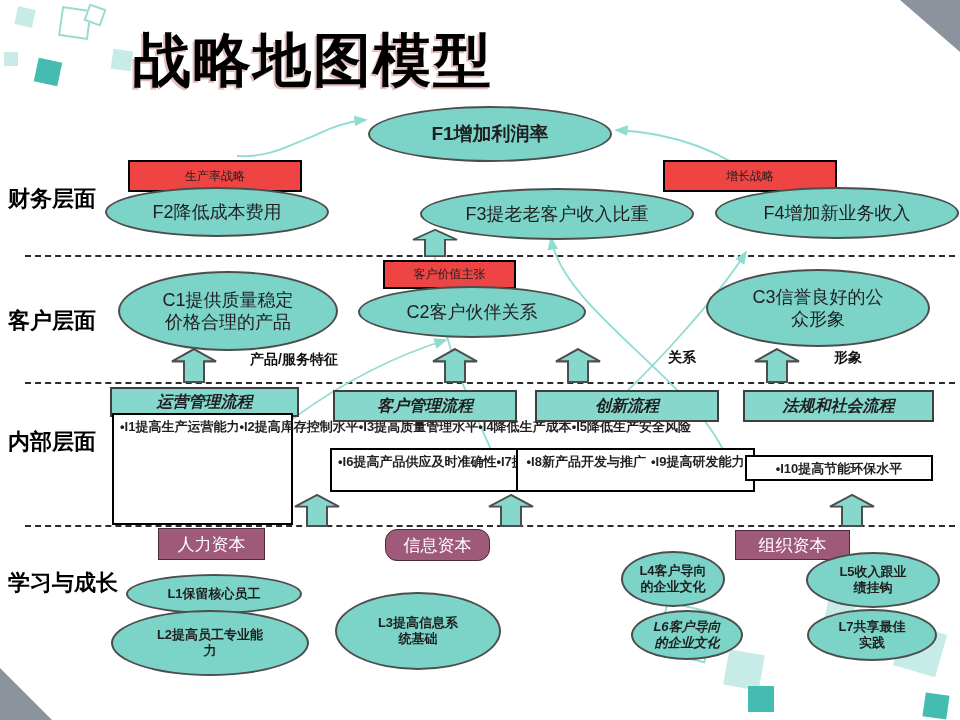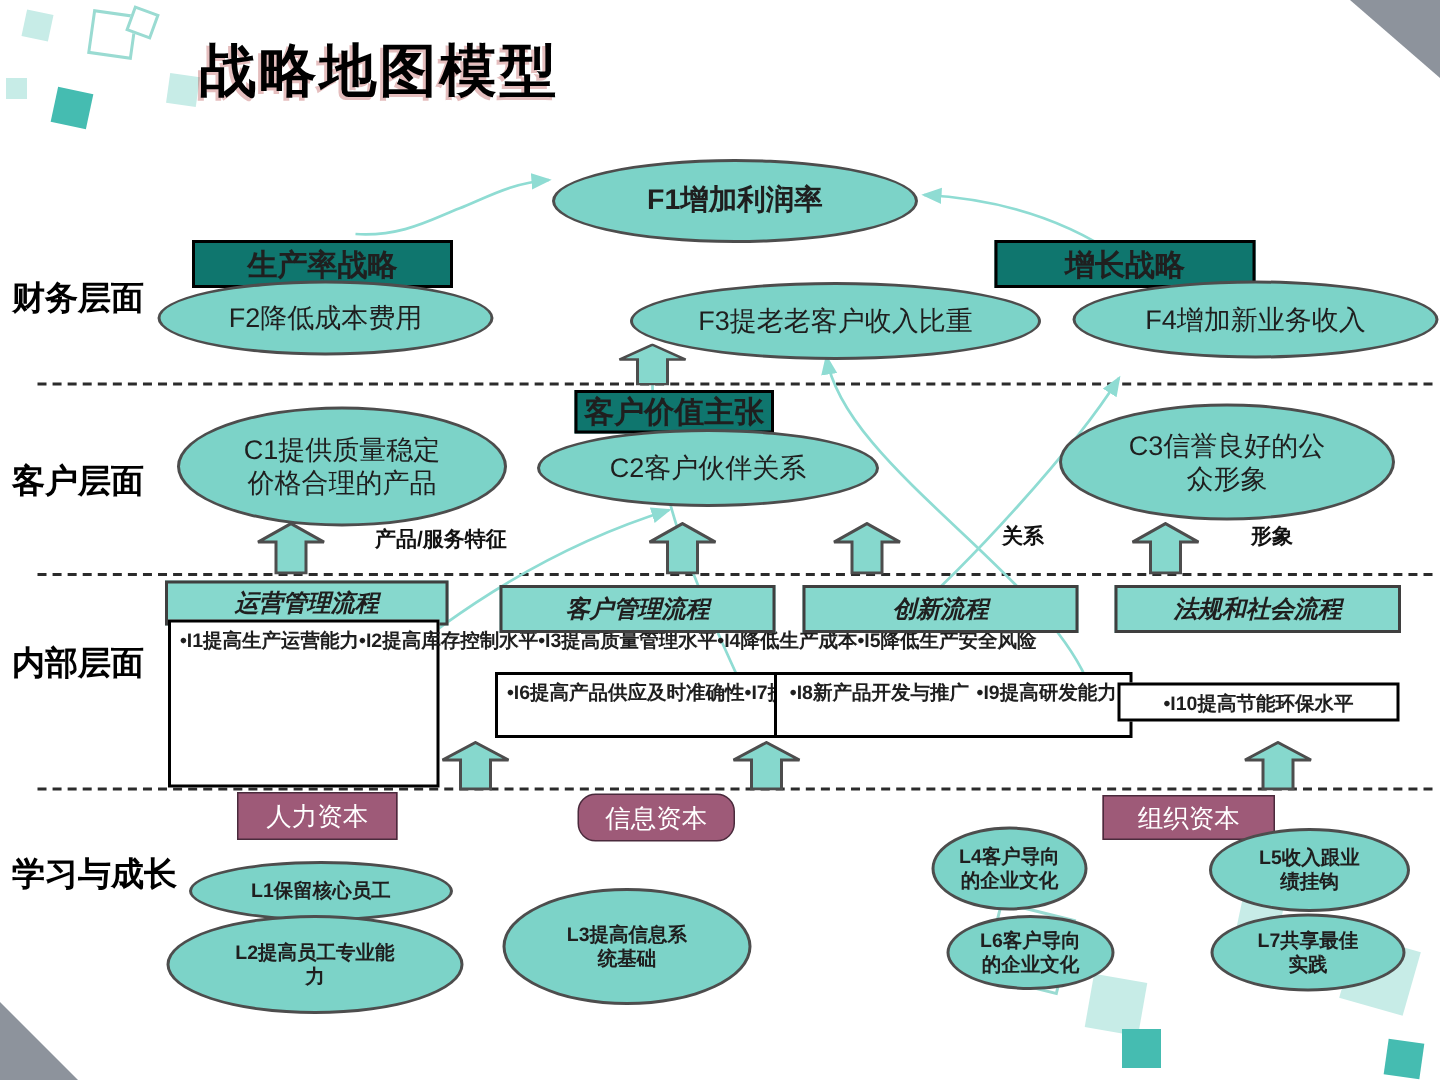--- a/index.html
+++ b/index.html
@@ -1,33 +1,33 @@
 <!DOCTYPE html>
 <html><head>
 <meta charset="utf-8">
 <style>
   html,body{margin:0;padding:0;background:#fff;}
   .stage{position:relative;width:960px;height:720px;background:#fff;overflow:hidden;
          font-family:"Liberation Sans","DejaVu Sans",sans-serif;color:#1f1f1f;}
-  .title{position:absolute;left:133px;top:22px;margin:0;font-size:38px;font-weight:bold;color:#000;
+  .title{position:absolute;left:133px;top:22px;margin:0;font-size:58px;font-weight:bold;color:#000;
          letter-spacing:2px;text-shadow:-2px 2px 0 rgba(170,40,40,.30);}
   .deco{position:absolute;}
   .deco.light{background:#c7ece7;}
   .deco.solid{background:#45bcb1;}
   .deco.outline{background:#fff;border:2px solid #9adbd2;}
   .corner{position:absolute;background:#8d939c;}
   .layer-label{position:absolute;font-size:22px;font-weight:bold;color:#000;white-space:nowrap;}
   .dash{position:absolute;left:25px;width:930px;height:0;border-top:2px dashed #2b2b2b;}
   .ell{position:absolute;border-radius:50%;background:#7cd3c8;border:2px solid #4d4d4d;
        display:flex;align-items:center;justify-content:center;text-align:center;line-height:1.25;}
   .f-big{font-size:19px;font-weight:bold;}
   .f-med{font-size:18px;}
   .f-sm{font-size:13px;font-weight:bold;}
-  .wbox{position:absolute;background:#0f766e;border:2px solid #000;display:flex;align-items:center;
-        justify-content:center;font-size:20px;font-weight:bold;white-space:nowrap;}
+  .wbox{position:absolute;background:#ef4444;border:2px solid #000;display:flex;align-items:center;
+        justify-content:center;font-size:12px;font-weight:normal;white-space:nowrap;}
   .thdr{position:absolute;background:#86d8cd;border:2px solid #3f3f3f;display:flex;align-items:center;
         justify-content:center;font-size:16px;font-weight:bold;font-style:italic;white-space:nowrap;}
   .lbox{position:absolute;background:#fff;border:2px solid #000;display:flex;flex-direction:row;
         justify-content:space-around;padding:2px 6px;box-sizing:border-box;}
   .li{font-size:13px;font-weight:bold;white-space:nowrap;line-height:20px;}
   .pbox{position:absolute;background:#9e5a78;border:1.5px solid #4a2a3c;color:#fff;display:flex;
         align-items:center;justify-content:center;font-size:17px;white-space:nowrap;}
   .slabel{position:absolute;font-size:14px;font-weight:bold;color:#111;white-space:nowrap;}
   .connectors{position:absolute;left:0;top:0;}
   .barrow{position:absolute;}
@@ -172,19 +172,19 @@
   <div class="ell f-sm" style="left:335px;top:592px;width:162px;height:74px;">
       <span style="width:84px;">L3提高信息系统基础</span>
     </div>
   <div class="ell f-sm" style="left:621px;top:551px;width:100px;height:52px;">
       <span style="width:70px;">L4客户导向的企业文化</span>
     </div>
   <div class="ell f-sm" style="left:806px;top:552px;width:130px;height:52px;">
       <span style="width:70px;">L5收入跟业绩挂钩</span>
     </div>
   <div class="ell f-sm" style="left:631px;top:610px;width:108px;height:46px;">
-      <span style="width:70px;">L6客户导向的企业文化</span>
+      <span style="width:70px;font-style:italic;">L6客户导向的企业文化</span>
     </div>
   <div class="ell f-sm" style="left:807px;top:609px;width:126px;height:48px;">
       <span style="width:70px;">L7共享最佳实践</span>
     </div>
 
 </div>
 
 </body></html>

